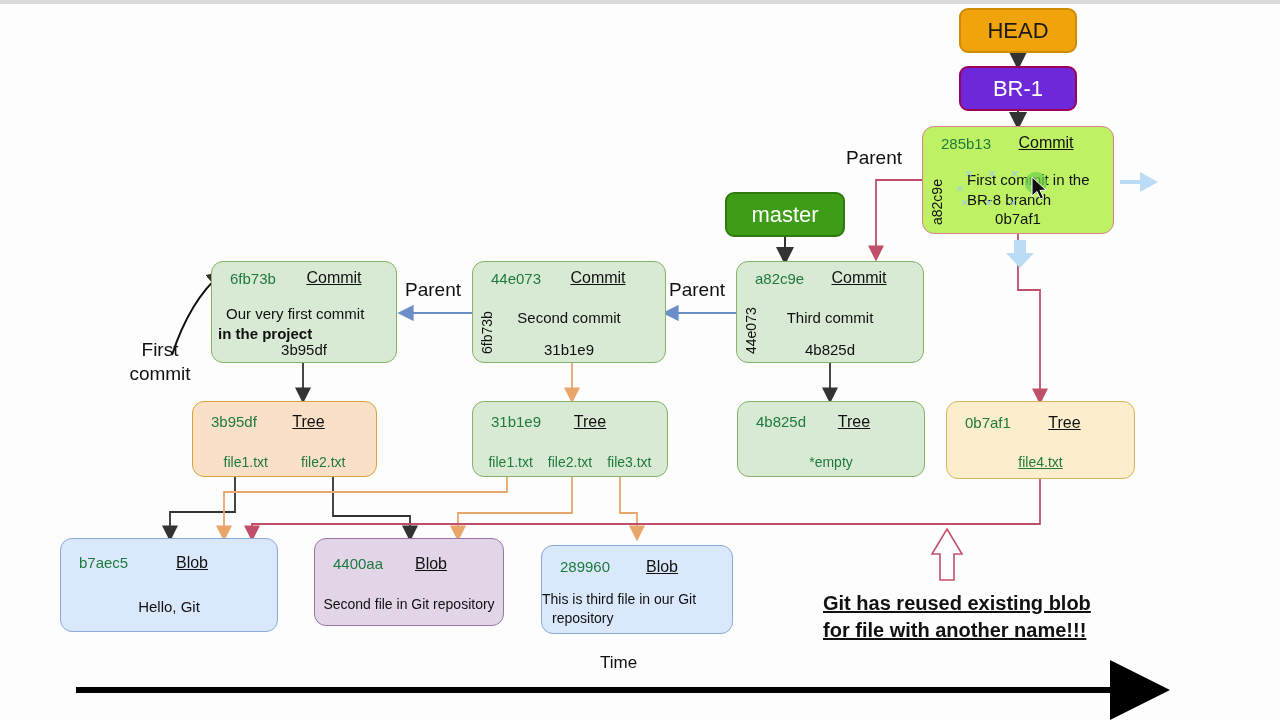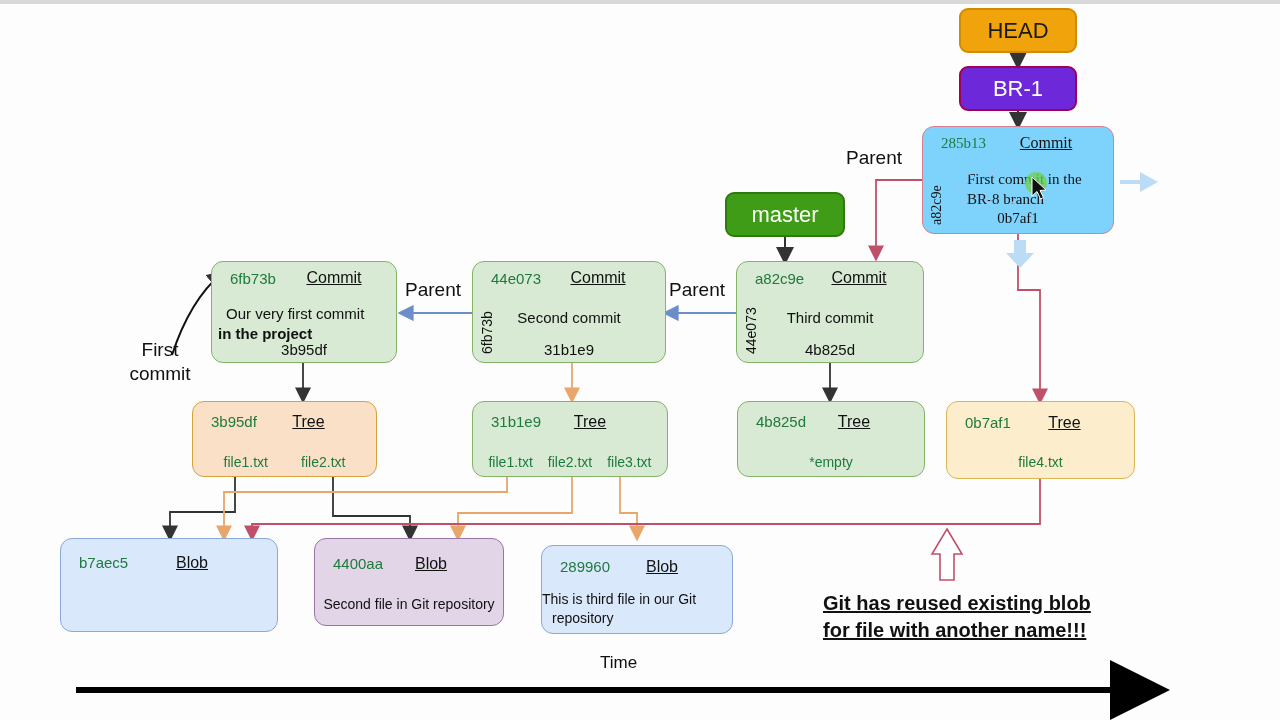--- a/index.html
+++ b/index.html
@@ -25,21 +25,21 @@
               font-size:16px;color:#111;text-decoration:underline;}
   .card .body{position:absolute;left:0;right:0;font-size:15px;color:#111;text-align:center;line-height:1.3;}
   .card .body.left{text-align:left;}
   .card .tail{position:absolute;left:0;right:0;text-align:center;font-size:15px;color:#111;}
   .card .vlabel{position:absolute;font-size:14px;color:#111;
                 writing-mode:vertical-rl;transform:rotate(180deg);letter-spacing:0px;}
   .card .files{position:absolute;left:0;right:0;display:flex;justify-content:space-around;
                font-size:14px;color:#1f7a3d;}
 
   .c-green{background:#d8ead3;border-color:#82b366;}
-  .c-pink{background:#7dd3fc;border-color:#d98090;font-family:Liberation Serif, serif;}
+  .c-pink{background:#bef264;border-color:#d98090;}
   .c-orange{background:#fbe0c8;border-color:#d6a338;}
   .c-cream{background:#fceecd;border-color:#d6b656;}
   .c-blue{background:#dae8fc;border-color:#8aa8d8;}
   .c-purple{background:#e1d5e7;border-color:#9a76a8;}
 
   
   .txt{position:absolute;color:#111;}
   .t-parent{font-size:19px;}
   .t-root{font-size:19px;line-height:1.25;text-align:center;}
   .t-time{font-size:17px;}
@@ -200,28 +200,29 @@
     <div class="hash" style="top:11px;">4b825d</div>
     <div class="kind" style="top:11px;padding-left:46px;">Tree</div>
     <div class="files" style="top:52px;justify-content:center;">
       <span>*empty</span>
     </div>
   </div>
 
   <div class="card c-cream" style="left:946px;top:401px;width:189px;height:78px;">
     <div class="hash" style="top:12px;">0b7af1</div>
     <div class="kind" style="top:12px;padding-left:48px;">Tree</div>
-    <div class="files" style="top:52px;justify-content:center;">
+    <div class="files" style="top:52px;justify-content:center;text-decoration:underline;">
       <span>file4.txt</span>
     </div>
   </div>
 
   <div class="card c-blue" style="left:60px;top:538px;width:218px;height:94px;">
     <div class="hash" style="top:15px;">b7aec5</div>
     <div class="kind" style="top:15px;padding-left:46px;">Blob</div>
+    <div class="body" style="top:58px;">Hello, Git</div>
   </div>
 
   <div class="card c-purple" style="left:314px;top:538px;width:190px;height:88px;">
     <div class="hash" style="top:16px;">4400aa</div>
     <div class="kind" style="top:16px;padding-left:44px;">Blob</div>
     <div class="body" style="top:56px;font-size:14px;">Second file in Git repository</div>
   </div>
 
   <div class="card c-blue" style="left:541px;top:545px;width:192px;height:89px;">
     <div class="hash" style="top:12px;">289960</div>

